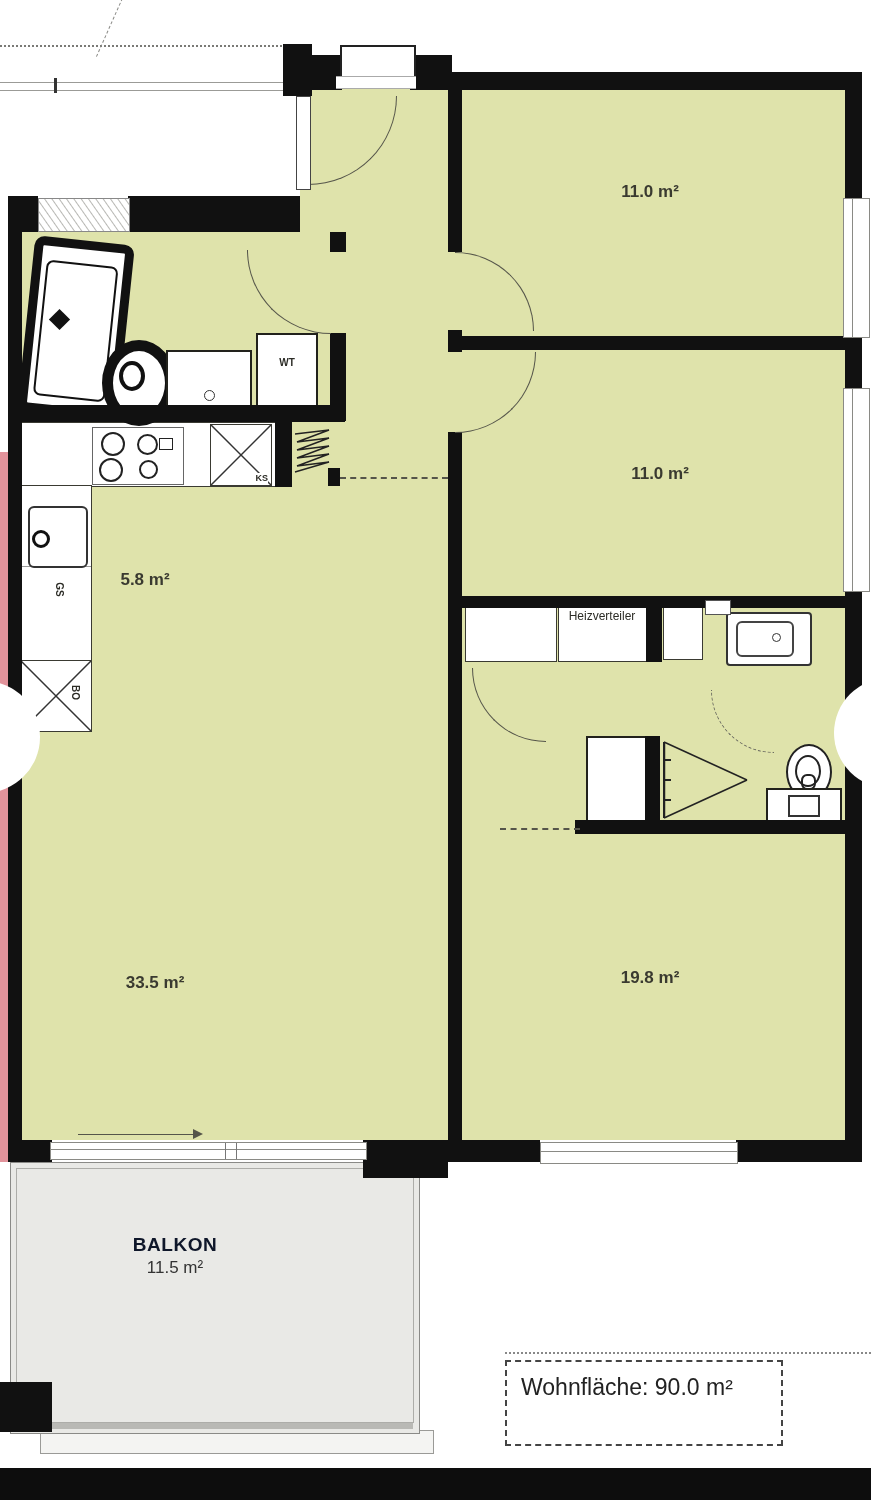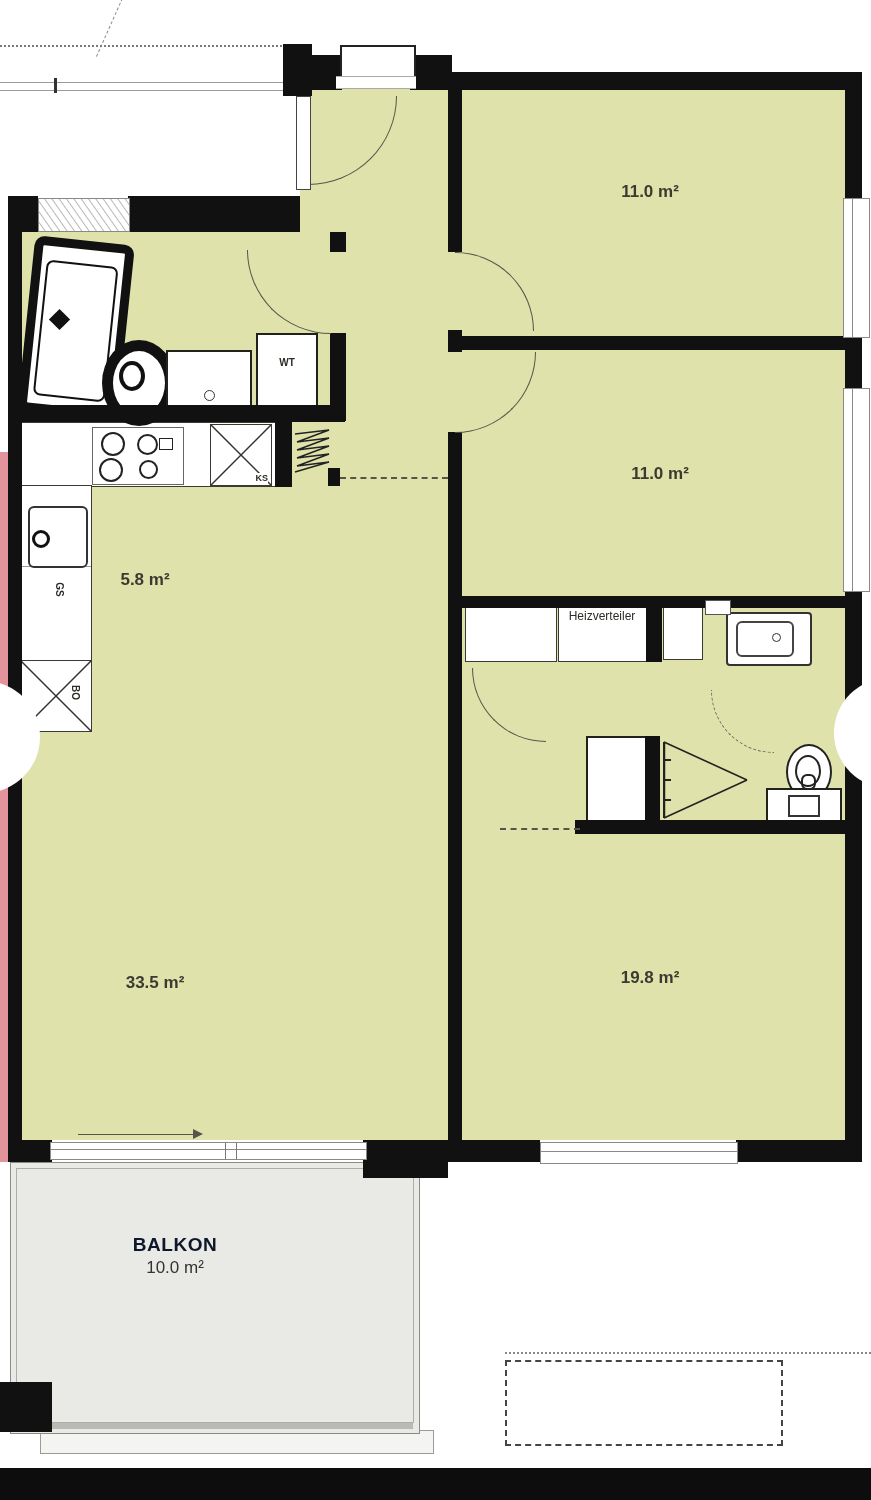--- a/index.html
+++ b/index.html
@@ -166,34 +166,35 @@
     <div class="abs" style="left:20px;top:5px;width:28px;height:18px;border:2px solid #333;"></div>
   </div>
 
   <div class="abs" style="left:40px;top:1430px;width:392px;height:22px;background:#f4f4f2;border:1.5px solid #9a9a97;z-index:1;"></div>
   <div class="abs" style="left:10px;top:1162px;width:408px;height:270px;background:#e9e9e6;border:1.5px solid #8a8a87;z-index:2;">
     <div class="abs" style="left:5px;top:5px;right:5px;bottom:10px;border:1.5px solid #adada9;"></div>
     <div class="abs" style="left:6px;bottom:4px;right:6px;height:6px;background:#b9b9b5;"></div>
   </div>
   <div class="abs" style="left:95px;top:1234px;width:160px;text-align:center;z-index:6;">
     <div style="font-weight:700;font-size:19px;color:#0f172a;letter-spacing:0.5px;">BALKON</div>
-    <div style="font-size:17px;color:#333;margin-top:2px;">10.0 m²</div>
+    <div style="font-size:17px;color:#333;margin-top:2px;">11.5 m²</div>
   </div>
 
   <div class="abs" style="left:78px;top:1134px;width:118px;border-top:1.5px solid #55554a;z-index:5;"></div>
   <div class="abs" style="left:193px;top:1129px;width:0;height:0;border-left:10px solid #55554a;border-top:5px solid transparent;border-bottom:5px solid transparent;z-index:5;"></div>
 
   <div class="abs lbl" style="left:580px;top:182px;width:140px;">11.0 m²</div>
   <div class="abs lbl" style="left:590px;top:464px;width:140px;">11.0 m²</div>
   <div class="abs lbl" style="left:90px;top:570px;width:110px;">5.8 m²</div>
   <div class="abs lbl" style="left:95px;top:973px;width:120px;text-align:center;">33.5 m²</div>
   <div class="abs lbl" style="left:585px;top:968px;width:130px;">19.8 m²</div>
 
   <div class="abs" style="left:505px;top:1352px;width:366px;border-top:2px dotted #888;z-index:6;"></div>
   <div class="abs" style="left:505px;top:1360px;width:278px;height:86px;background:#fff;border:2px dashed #444;z-index:6;padding:8px 0 0 14px;box-sizing:border-box;">
+    <div style="font-size:23px;color:#222;margin-top:4px;">Wohnfläche: 90.0 m²</div>
   </div>
 
   <div class="abs" style="left:854px;top:694px;width:17px;height:72px;background:#cfcfcf;border:1px solid #999;z-index:7;"></div>
   <div class="abs" style="left:-72px;top:681px;width:112px;height:112px;background:#fff;border-radius:50%;z-index:8;"></div>
   <div class="abs" style="left:834px;top:678px;width:110px;height:110px;background:#fff;border-radius:50%;z-index:8;"></div>
 
   <div class="abs" style="left:0;top:1468px;width:871px;height:32px;background:#0d0d0d;z-index:9;"></div>
 
 </div>
 

